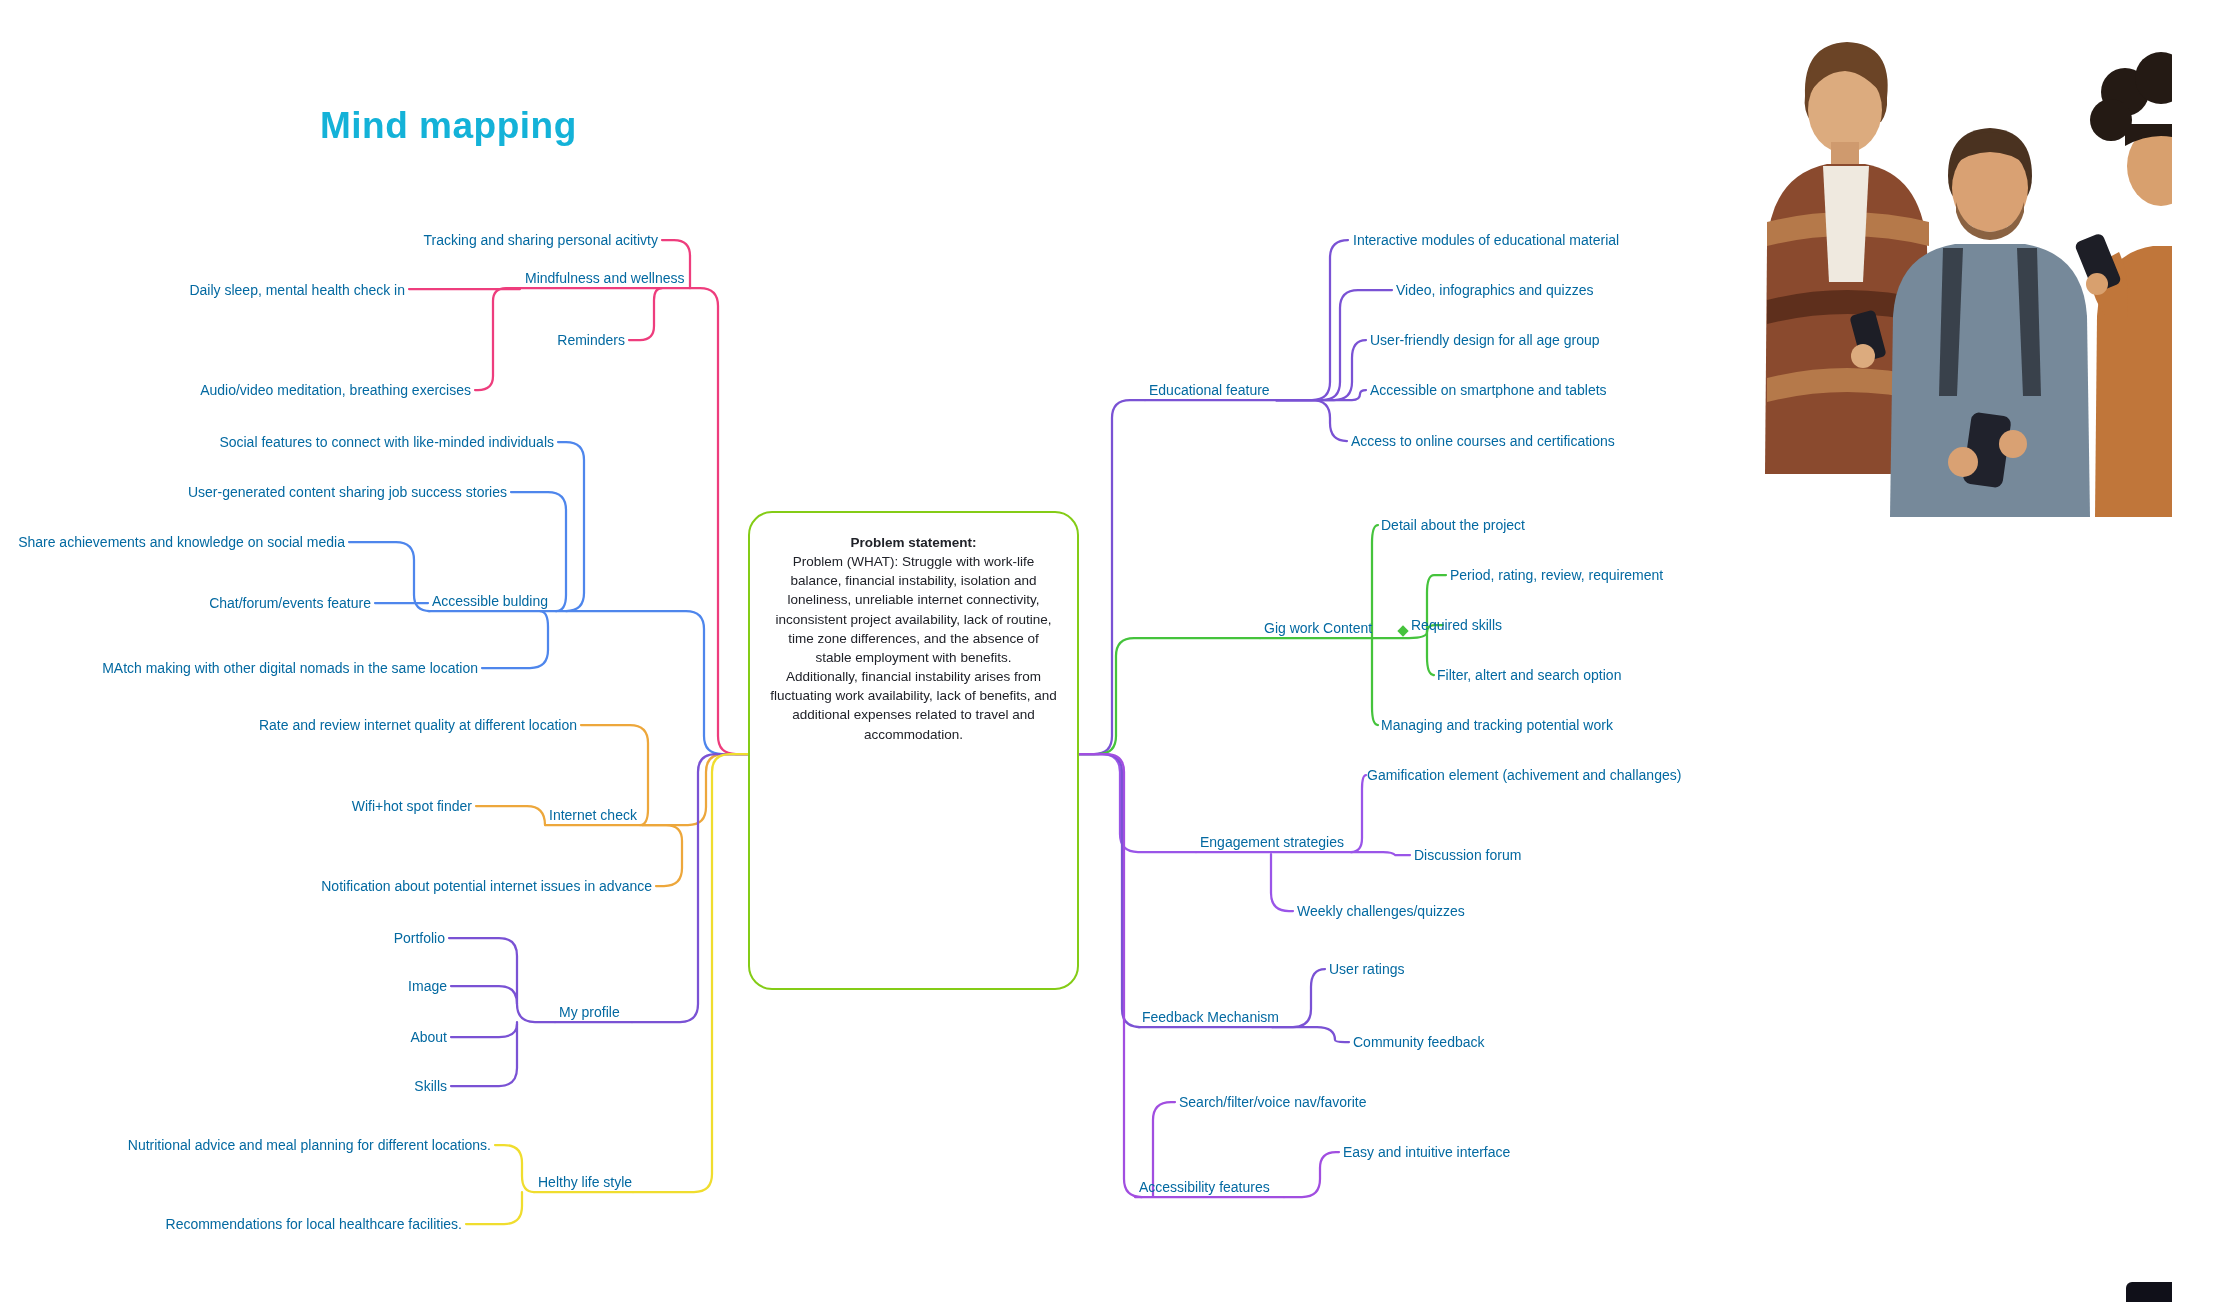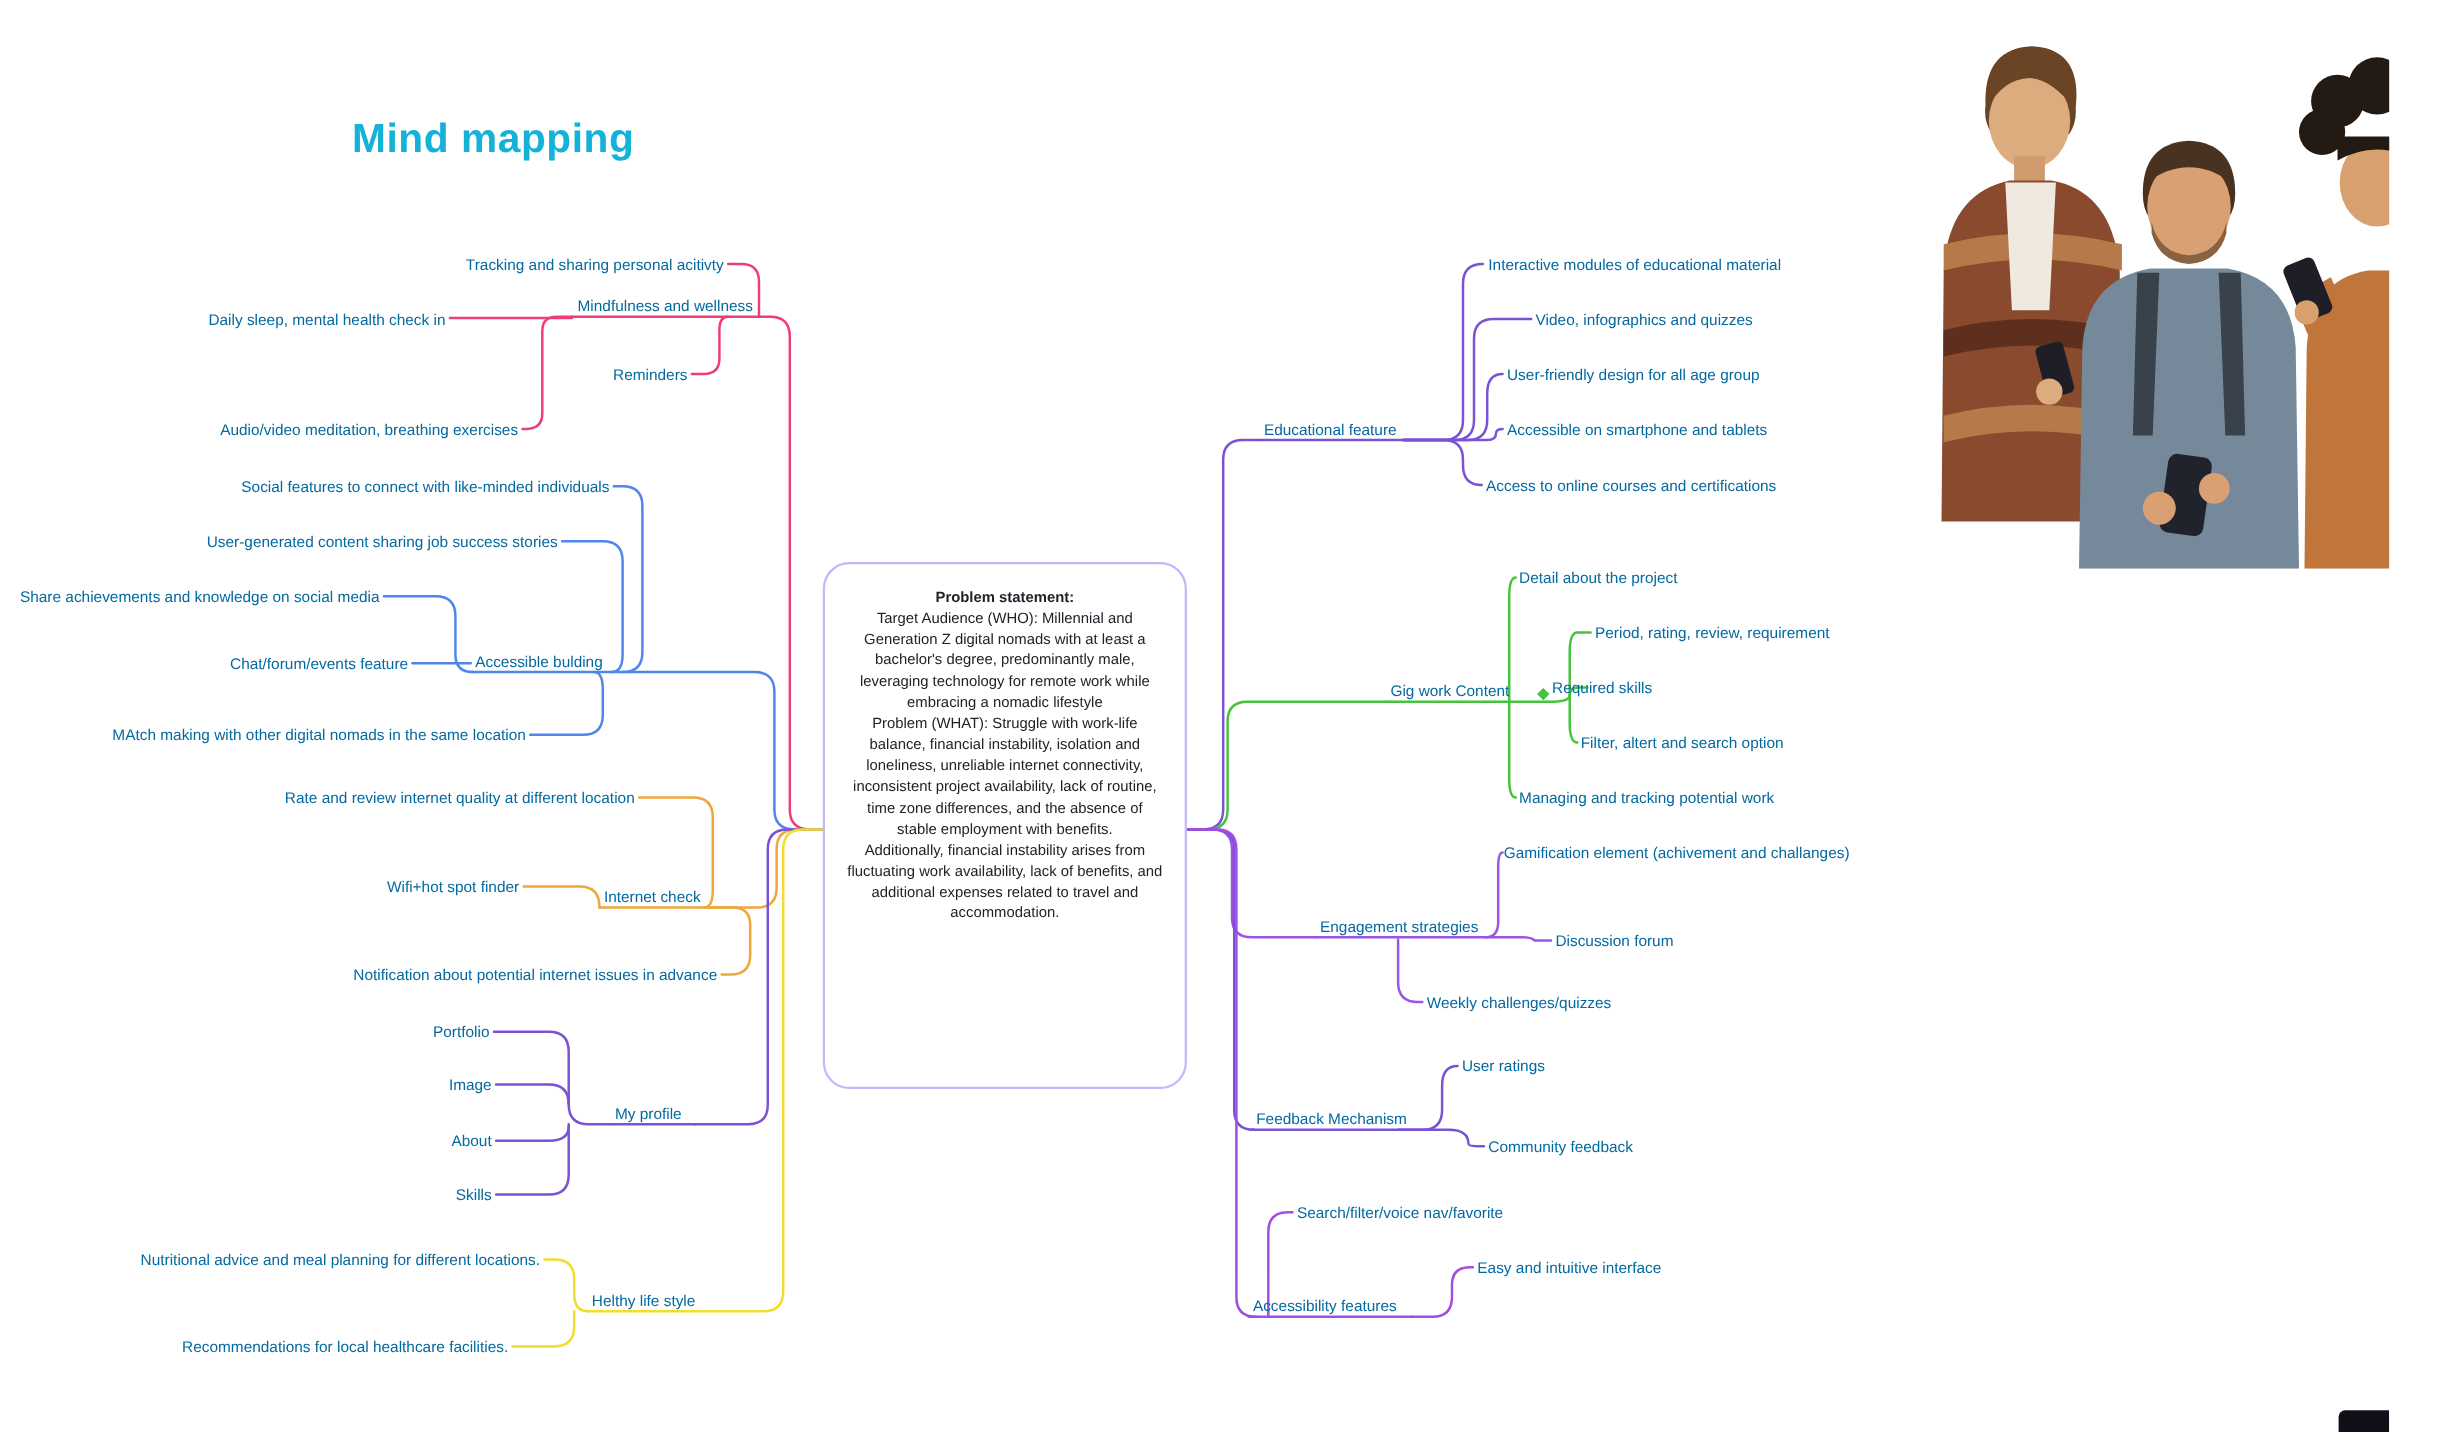--- a/index.html
+++ b/index.html
@@ -6,21 +6,21 @@
   .canvas{position:relative;width:2172px;height:1302px;background:#ffffff;overflow:hidden;
           font-family:"Liberation Sans",sans-serif;}
   .wires{position:absolute;left:0;top:0;width:2238px;height:1302px;pointer-events:none;}
   .wires path{fill:none;stroke-width:2.25;stroke-linecap:round;stroke-linejoin:round;}
   .node{position:absolute;font-size:14px;color:#0369a1;white-space:nowrap;}
   .lbl-r{transform:translate(-100%,-50%);}
   .lbl-l{transform:translate(0,-50%);}
   .map-title{position:absolute;left:320px;top:126px;transform:translateY(-50%);
              font-size:37px;font-weight:bold;letter-spacing:.5px;color:#14b2d8;}
   .problem-box{position:absolute;left:748px;top:511px;width:331px;height:479px;box-sizing:border-box;
-               border:2px solid #c4b5fd;border-radius:24px;background:#ffffff;
+               border:2px solid #84cc16;border-radius:24px;background:#ffffff;
                padding:20px 20px;text-align:center;font-size:13.5px;line-height:1.42;color:#202229;}
   .problem-box .ph{font-weight:bold;margin:0;}
   .problem-box p{margin:0;}
   .photo{position:absolute;left:1705px;top:14px;width:533px;height:503px;}
   .corner-chip{position:absolute;right:0;bottom:0;width:46px;height:20px;background:#101019;
                border-radius:6px 0 0 0;}
 </style>
 </head>
 <body>
 
@@ -112,21 +112,20 @@
     <g stroke="#a14ee0">
       <path d="M 1135 1197 H 1284"></path>
       <path d="M 1079 754 H 1106 Q 1124 754 1124 772 V 1179 Q 1124 1197 1142 1197"></path>
       <path d="M 1175 1102 H 1171 Q 1153 1102 1153 1120 V 1196"></path>
       <path d="M 1284 1197 H 1302 Q 1320 1197 1320 1179 V 1168 Q 1320 1152 1336 1152 H 1339"></path>
     </g>
   </svg>
 
   <div class="problem-box">
     <p class="ph">Problem statement:</p>
-    <p>Target Audience (WHO): Millennial and Generation Z digital nomads with at least a bachelor's degree, predominantly male, leveraging technology for remote work while embracing a nomadic lifestyle</p>
     <p>Problem (WHAT): Struggle with work-life balance, financial instability, isolation and loneliness, unreliable internet connectivity, inconsistent project availability, lack of routine, time zone differences, and the absence of stable employment with benefits.</p>
     <p>Additionally, financial instability arises from fluctuating work availability, lack of benefits, and additional expenses related to travel and accommodation.</p>
   </div>
 
   <span class="node lbl-l" style="left:525px;top:278px">Mindfulness and wellness</span>
   <span class="node lbl-l" style="left:432px;top:601px">Accessible bulding</span>
   <span class="node lbl-l" style="left:549px;top:815px">Internet check</span>
   <span class="node lbl-l" style="left:559px;top:1012px">My profile</span>
   <span class="node lbl-l" style="left:538px;top:1182px">Helthy life style</span>
 

